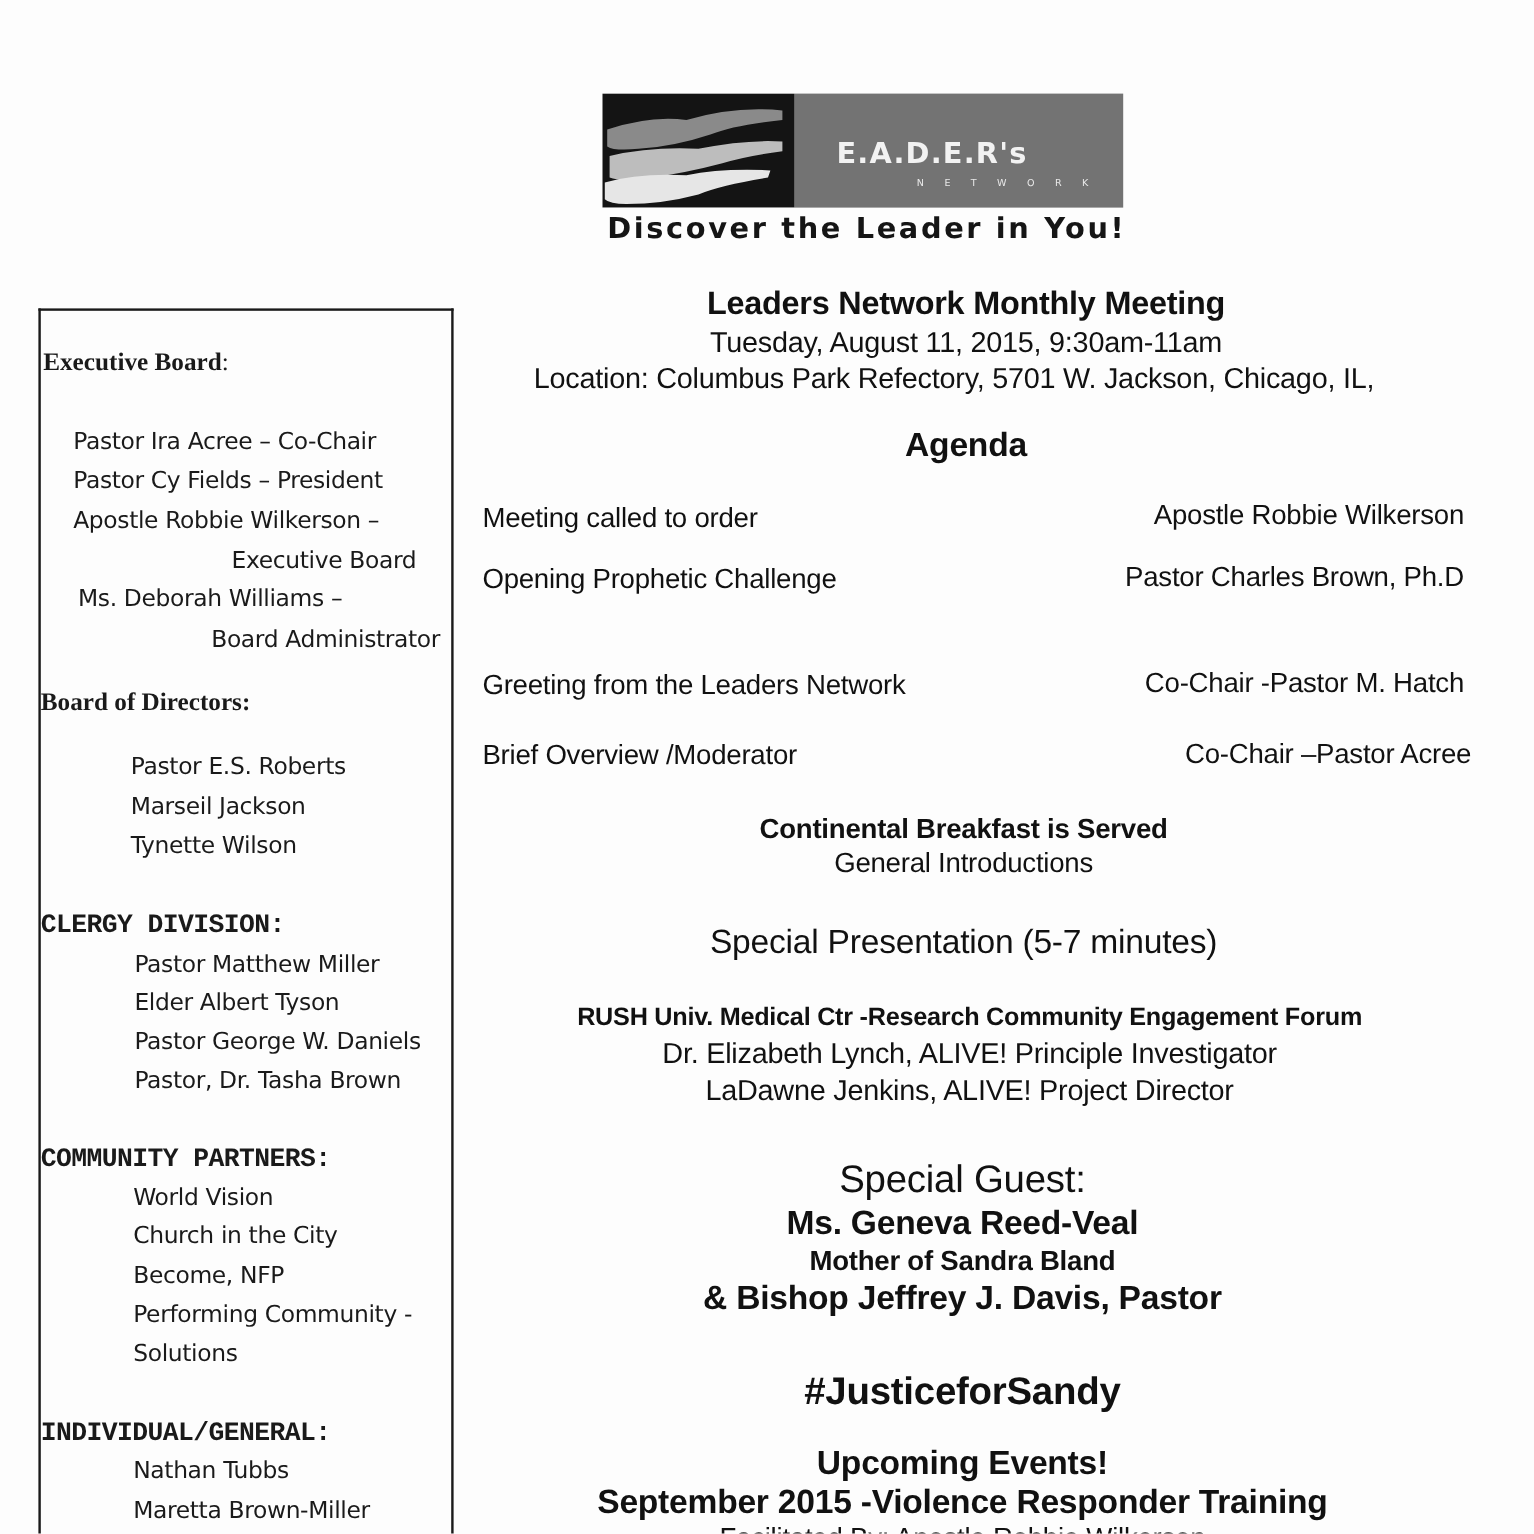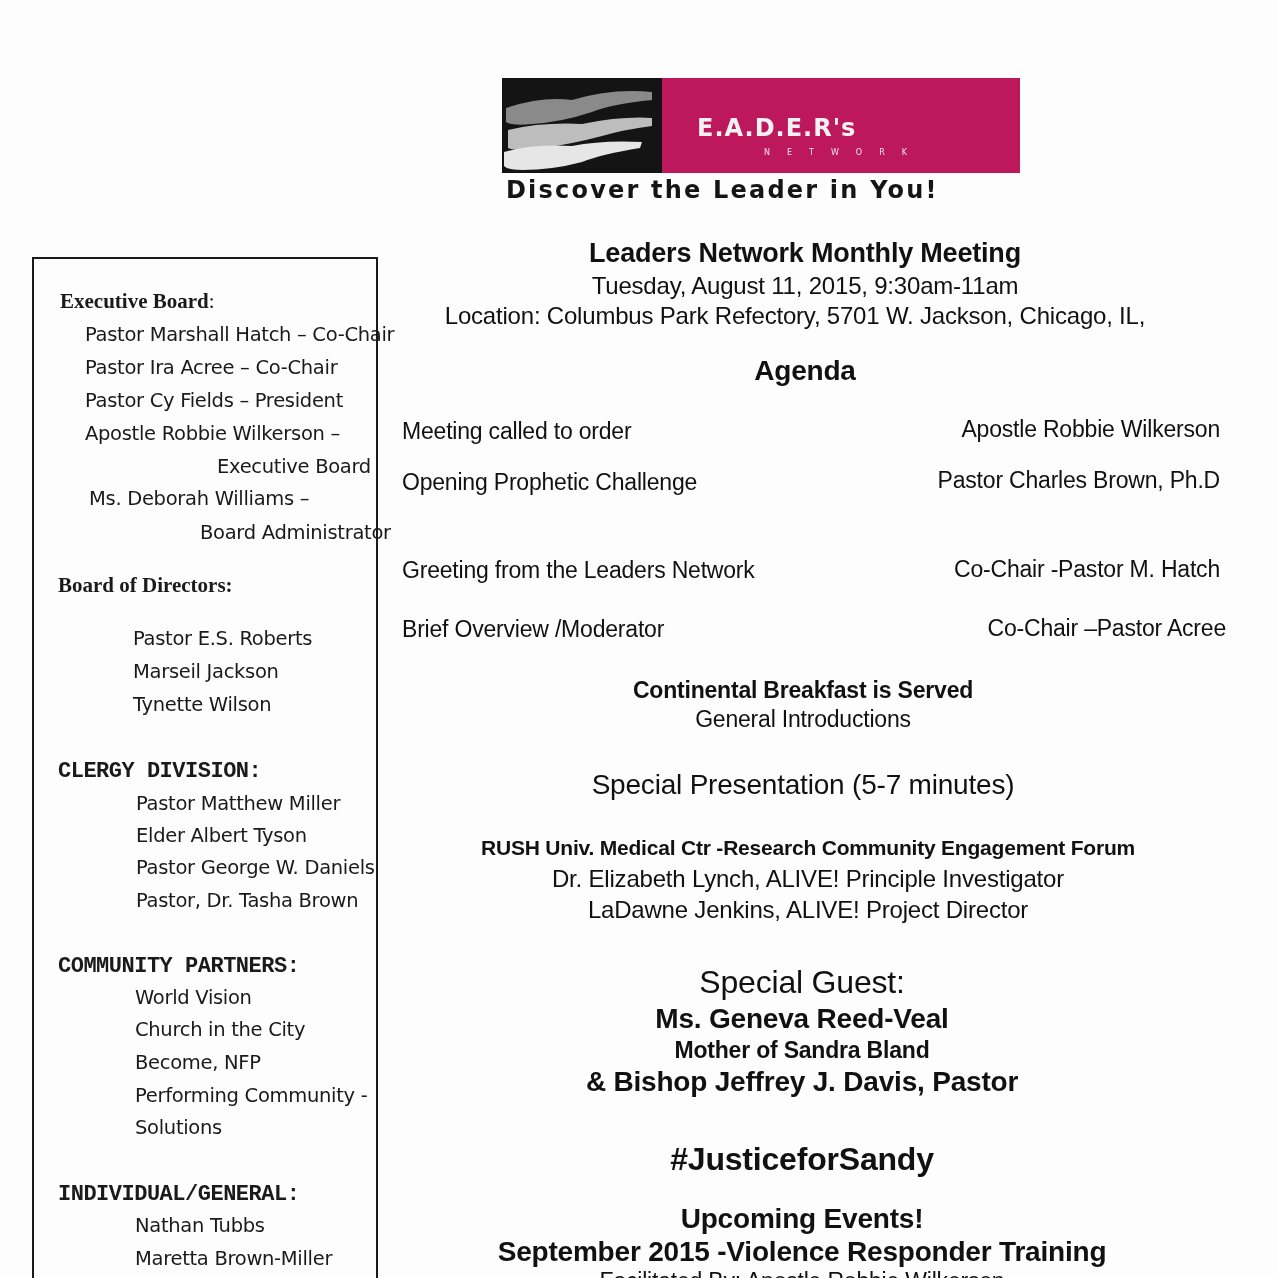--- a/index.html
+++ b/index.html
@@ -5,22 +5,22 @@
   html, body { margin: 0; padding: 0; }
   body {
     width: 1278px; height: 1278px; overflow: hidden; position: relative;
     background: #fdfdfd; color: #111;
     font-family: "Liberation Sans", sans-serif;
   }
   .abs { position: absolute; }
 
   
   .logo-box {
-    left: 502px; top: 78px; width: 518px; height: 95px;
-    background: #be185d; overflow: hidden;
+    left: 502px; top: 78px; width: 434px; height: 95px;
+    background: #737373; overflow: hidden;
   }
   .logo-hands { left: 0; top: 0; width: 160px; height: 95px; }
   .logo-title {
     left: 195px; top: 36px; color: #f2f2f2; font-weight: 900;
     font-size: 24px; letter-spacing: 1px; font-family: "DejaVu Sans", sans-serif;
   }
   .logo-sub {
     left: 262px; top: 70px; color: #e8e8e8; font-size: 8px;
     letter-spacing: 17px; font-family: "DejaVu Sans", sans-serif;
   }
@@ -29,21 +29,21 @@
     letter-spacing: 2.2px; font-family: "DejaVu Sans", sans-serif; color: #151515;
     white-space: nowrap;
   }
 
   
   .sidebar {
     left: 32px; top: 257px; width: 342px; height: 1040px;
     border: 2px solid #1a1a1a; border-bottom: none;
   }
   .sb-text { position: absolute; white-space: nowrap; font-size: 19.5px; color: #1a1a1a;
-    font-family: "DejaVu Sans", sans-serif; letter-spacing: -0.3px; margin-left: 24px; }
+    font-family: "DejaVu Sans", sans-serif; letter-spacing: -0.3px; }
   .sb-serif { font-family: "Liberation Serif", serif; font-weight: bold; font-size: 21px; letter-spacing: 0; }
   .sb-caps { font-family: Liberation Mono, monospace; font-weight: bold; font-size: 22px; letter-spacing: -0.5px; }
 
   
   .c { position: absolute; left: 395px; width: 820px; text-align: center; white-space: nowrap; }
   .row-left { position: absolute; left: 402px; font-size: 23px; white-space: nowrap; }
   .row-right { position: absolute; right: 58px; text-align: right; font-size: 23px; white-space: nowrap; line-height: 30px; }
   .narrow { font-family: "Liberation Sans", sans-serif; letter-spacing: -0.2px; }
   .bold { font-weight: bold; }
 </style>
@@ -57,21 +57,20 @@
     <path d="M6 52 Q40 44 80 46 Q120 38 150 40 L150 48 Q120 52 100 58 Q70 66 40 70 Q16 74 6 70 Z" fill="#bdbdbd"></path>
     <path d="M2 74 Q30 66 70 68 Q100 62 140 64 L138 70 Q100 76 80 84 Q50 92 20 92 Q6 92 2 88 Z" fill="#e6e6e6"></path>
   </svg>
   <div class="abs logo-title">E.A.D.E.R's</div>
   <div class="abs logo-sub">NETWORK</div>
 </div>
 <div class="abs tagline">Discover the Leader in You!</div>
 
 <div class="abs sidebar">
   <div class="sb-text sb-serif" style="left:2px; top:30px;"><span>Executive Board</span><span style="font-weight:normal">:</span></div>
-  <div class="sb-text" style="left:27px; top:64px;">Pastor Marshall Hatch – Co-Chair</div>
   <div class="sb-text" style="left:27px; top:97px;">Pastor Ira Acree  –  Co-Chair</div>
   <div class="sb-text" style="left:27px; top:130px;">Pastor Cy Fields  –  President</div>
   <div class="sb-text" style="left:27px; top:163px;">Apostle Robbie Wilkerson –</div>
   <div class="sb-text" style="left:159px; top:196px;">Executive Board</div>
   <div class="sb-text" style="left:31px; top:228px;">Ms. Deborah Williams –</div>
   <div class="sb-text" style="left:142px; top:262px;">Board Administrator</div>
 
   <div class="sb-text sb-serif" style="left:0px; top:314px;">Board of Directors:</div>
   <div class="sb-text" style="left:75px; top:368px;">Pastor E.S. Roberts</div>
   <div class="sb-text" style="left:75px; top:401px;">Marseil Jackson</div>

